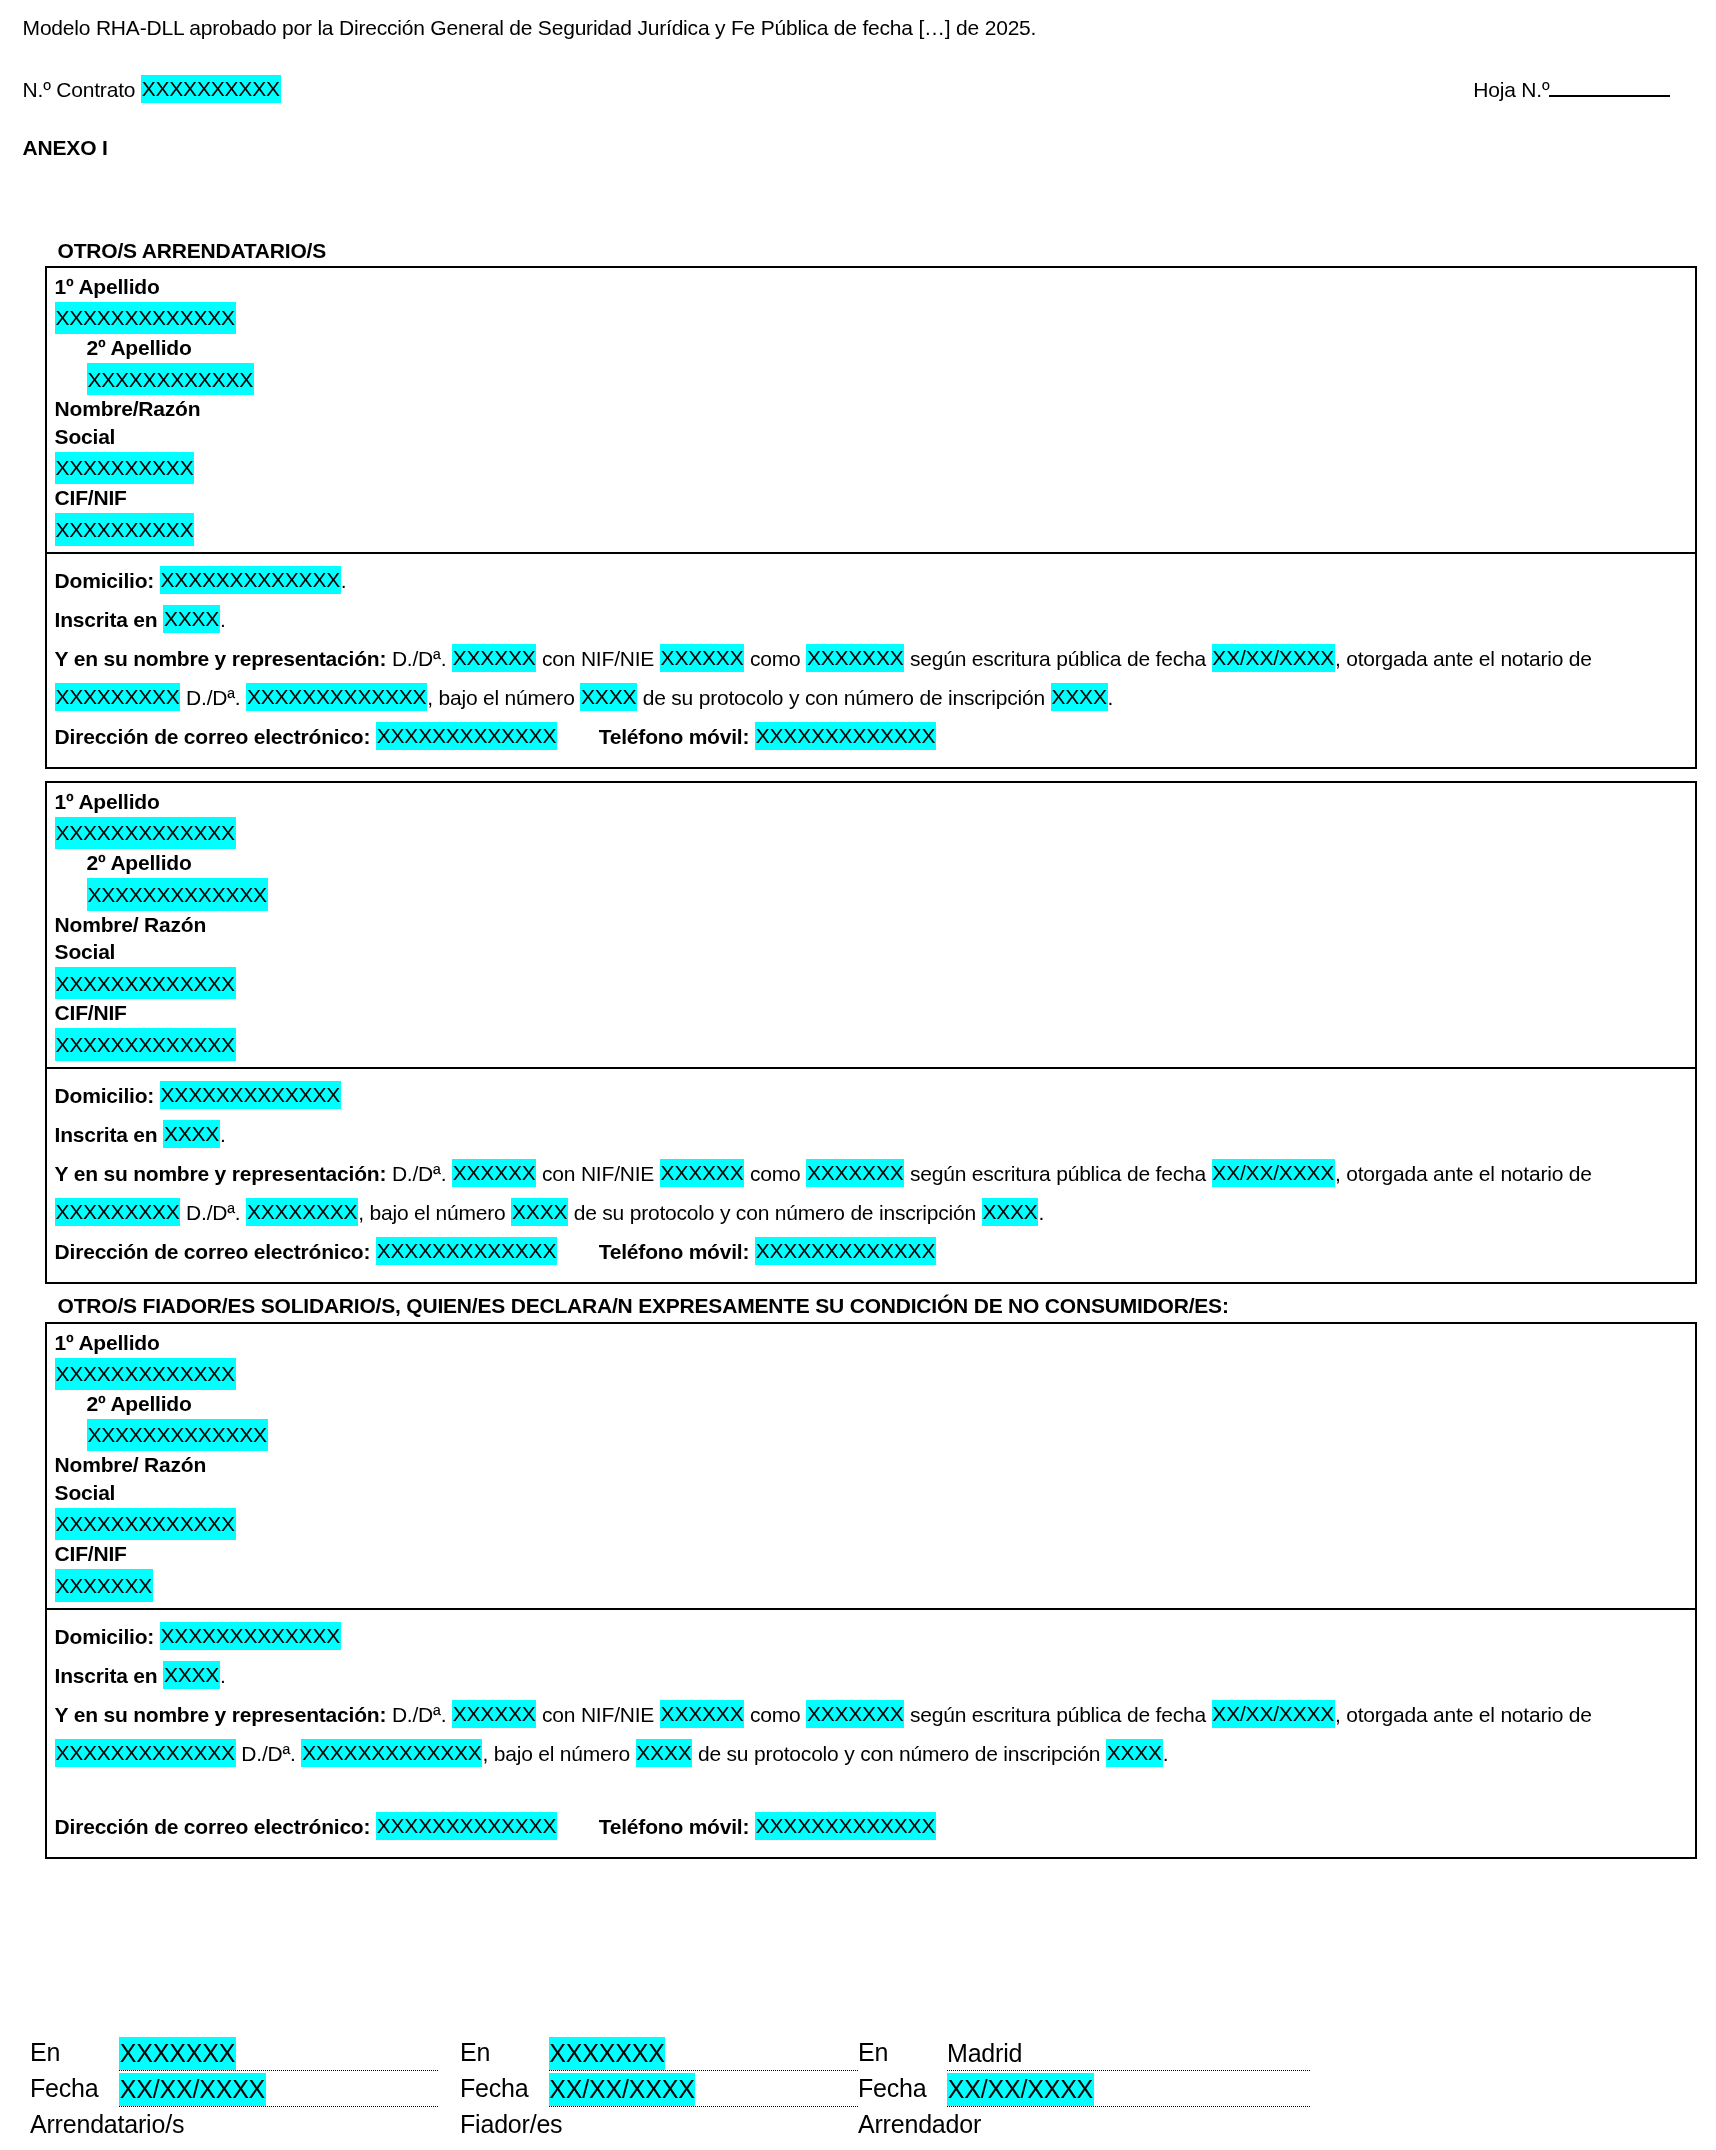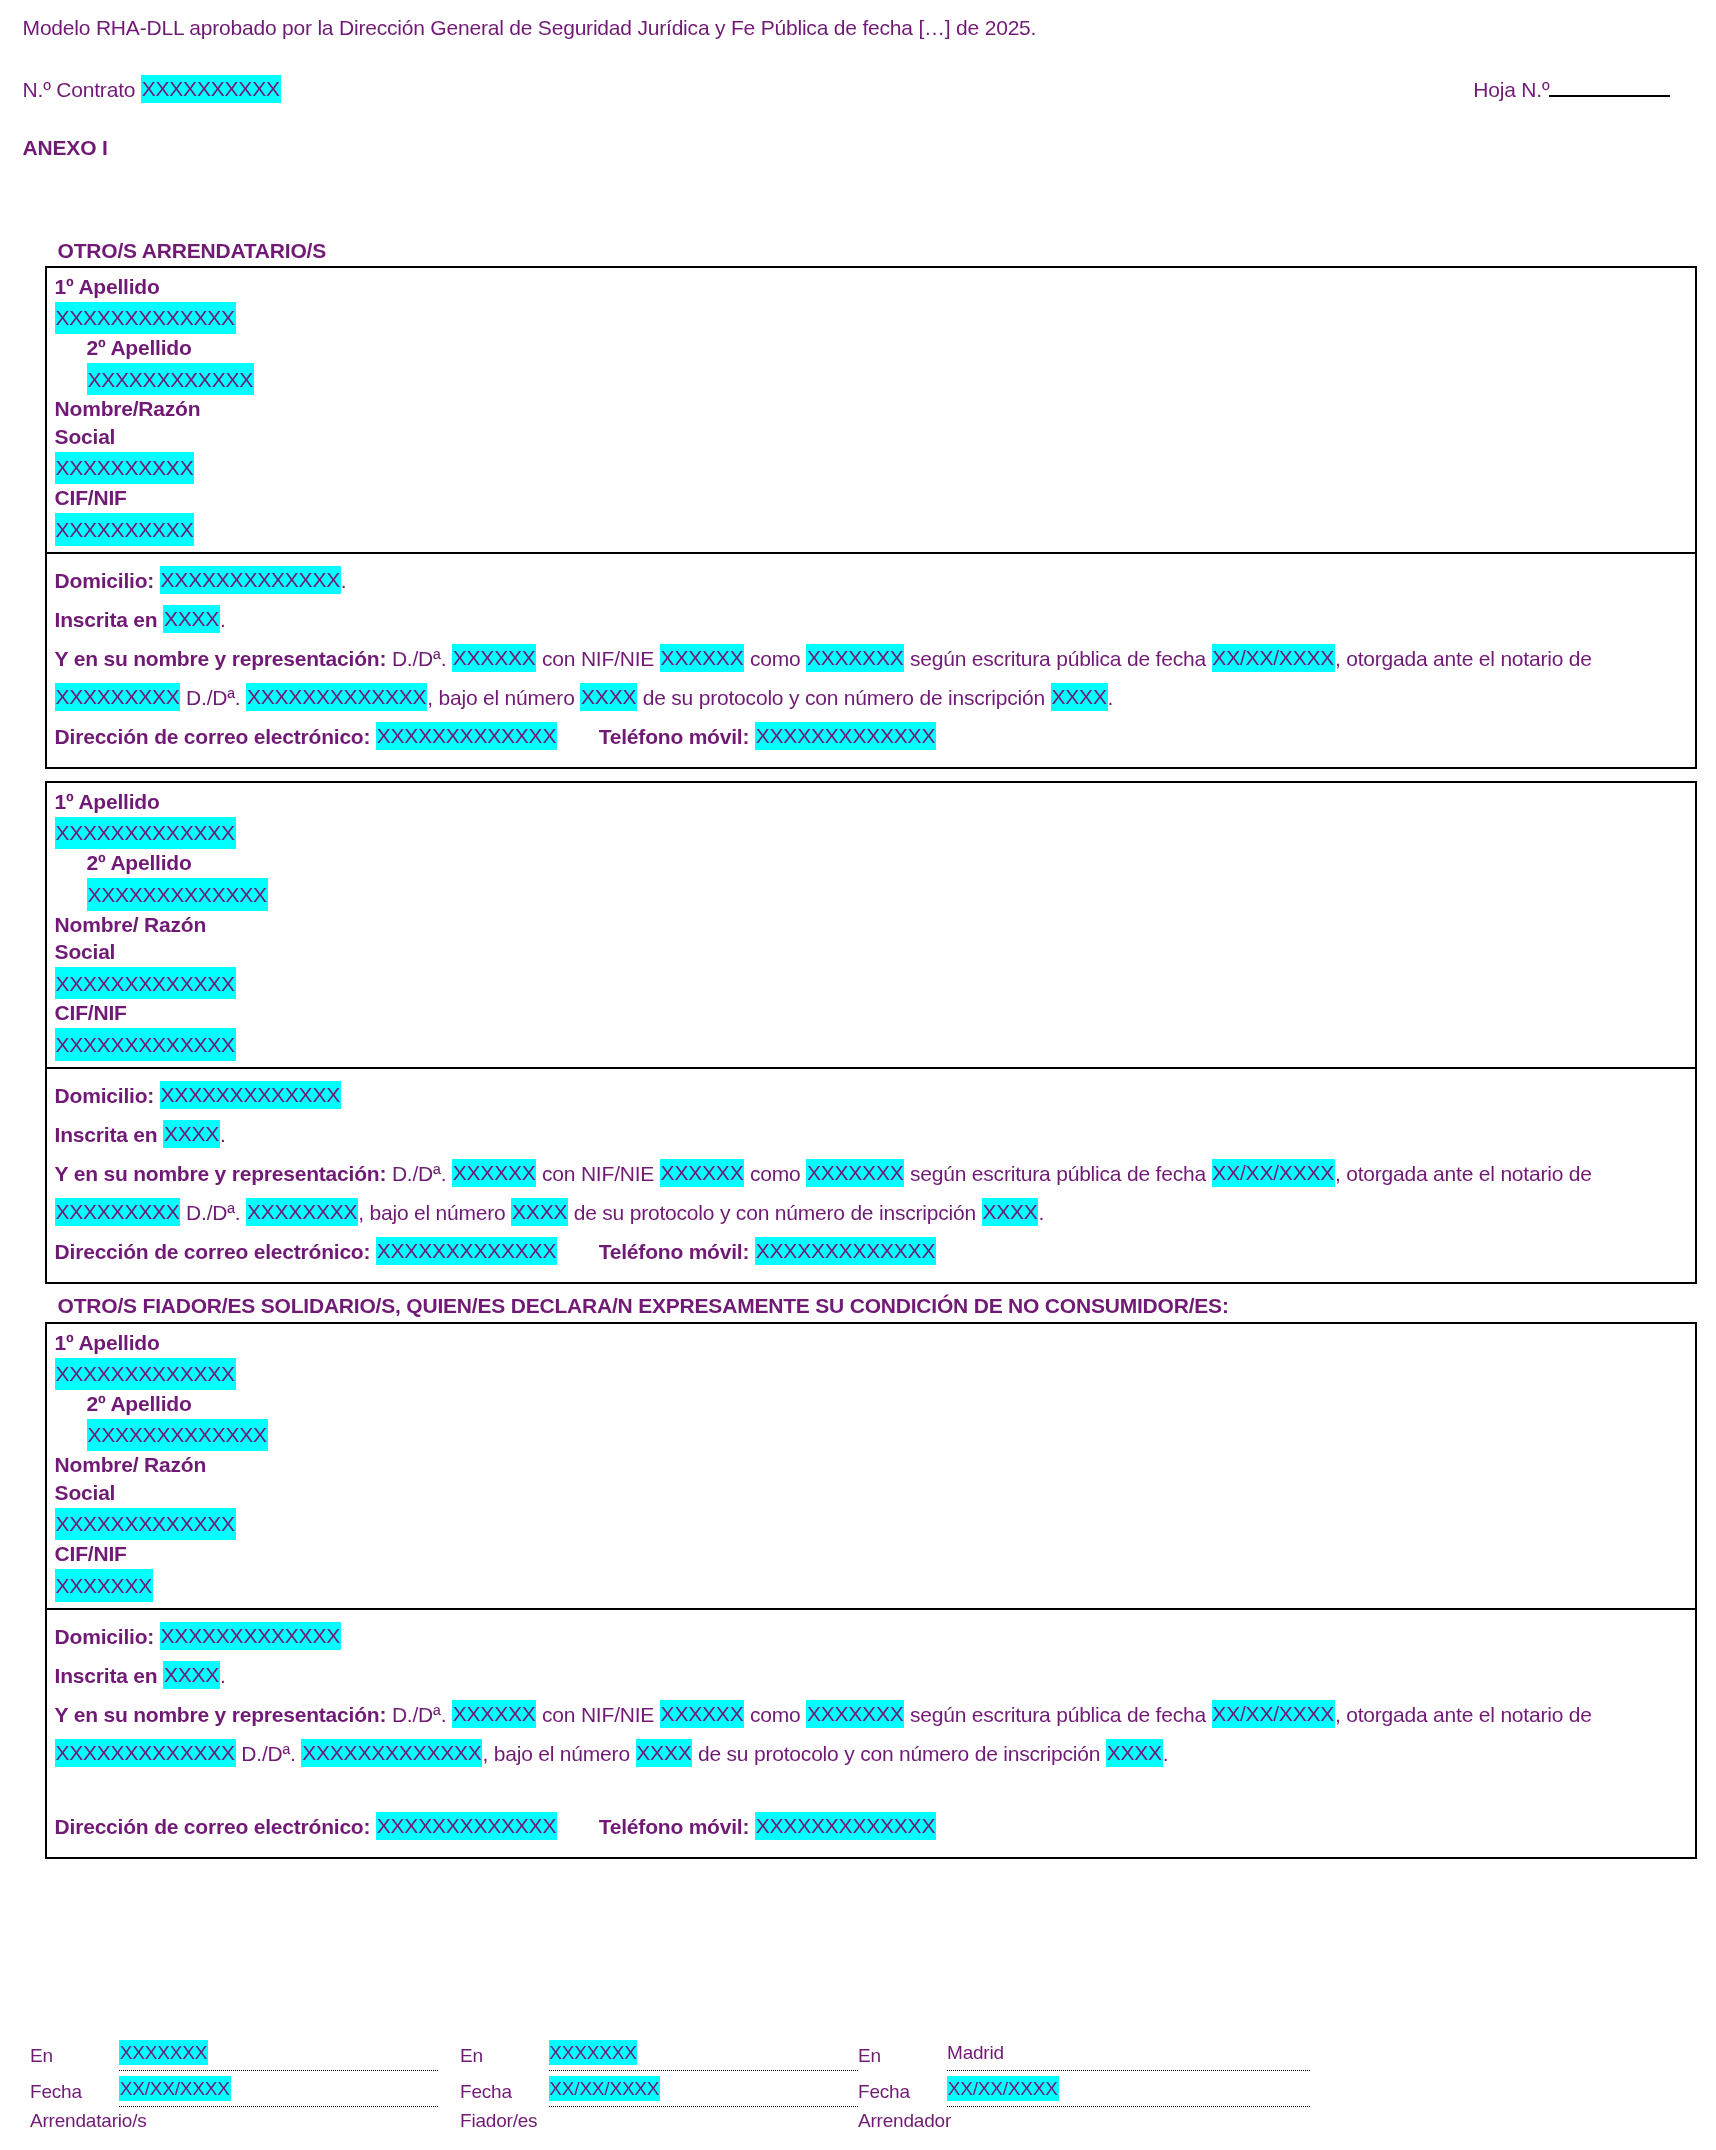--- a/index.html
+++ b/index.html
@@ -2,21 +2,21 @@
 <html style="font-size:13px"><head>
 <meta charset="utf-8">
 <style>
   * { box-sizing: border-box; }
   html, body { margin: 0; padding: 0; background: #fff; }
   .page {
     position: relative;
     width: 1717px;
     height: 2151px;
     background: #ffffff;
-    color: #701a75;
+    color: #000000;
     font-family: "Liberation Sans", sans-serif;
     font-size: 21px;
     letter-spacing: -0.2px;
     padding: 14.5px 22.6px;
     overflow: hidden;
     border-radius: 14px;
   }
   p, h2, h3 { margin: 0; }
   .hl { background: #00ffff; padding: 2.4px 0.8px; }
   b { font-weight: bold; }
@@ -70,21 +70,21 @@
   .tbody { padding: 6.5px 8px 11.3px 8px; line-height: 39px; }
   .tbody p { margin: 0; }
   .phone-label { margin-left: 36px; }
   .b3 .contact { margin-top: 34px; }
 
   .signatures {
     position: absolute;
     left: 30px;
     top: 2035px;
     display: flex;
-    font-size: 19px;
+    font-size: 25px;
   }
   .sig-col { }
   .sc1 { width: 430px; }
   .sc2 { width: 398px; }
   .sc3 { width: 468px; }
   .sig-row { display: flex; align-items: flex-end; height: 36px; }
   .sig-label { width: 89px; padding-bottom: 4px; }
   .sig-line {
     display: inline-block;
     border-bottom: 1.6px dotted #000;

